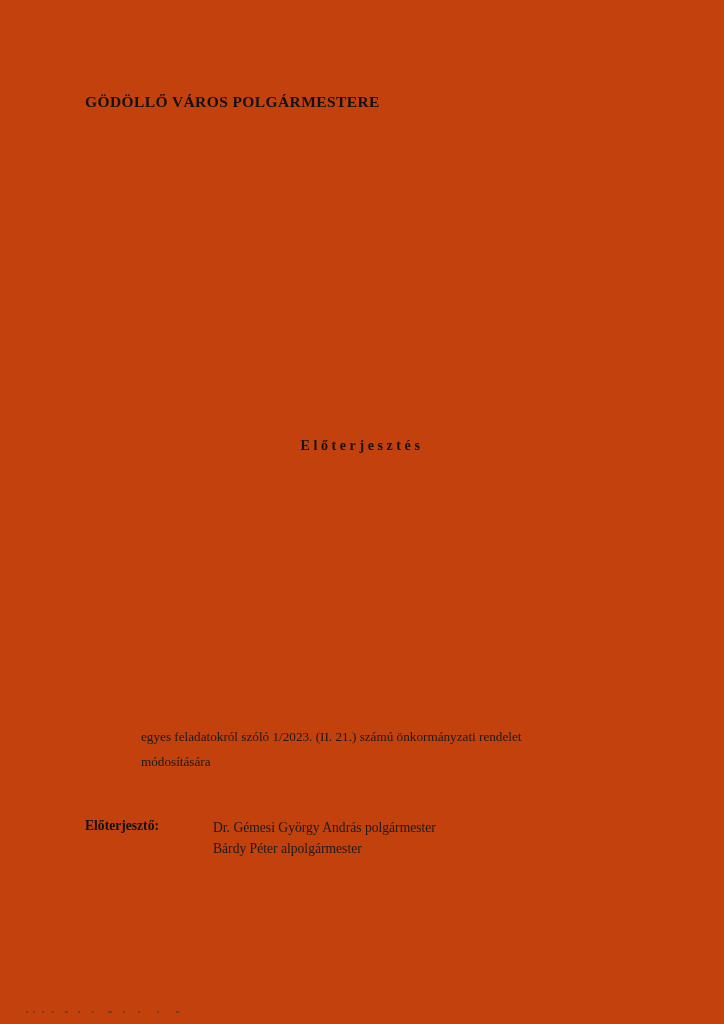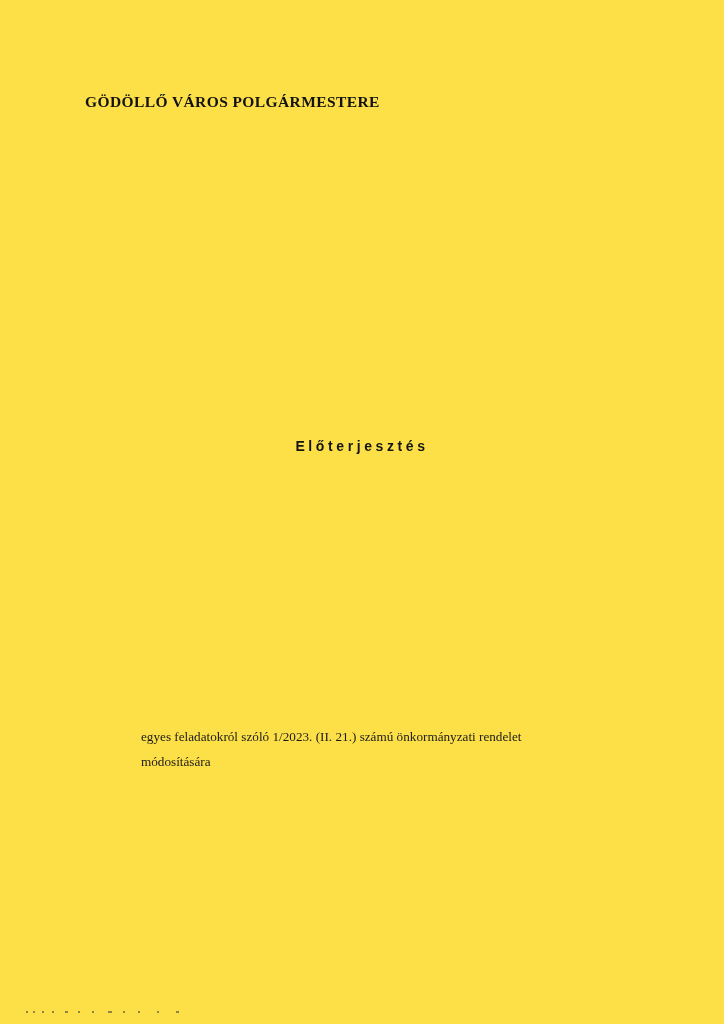--- a/index.html
+++ b/index.html
@@ -12,21 +12,21 @@
     height: 1024px;
     position: relative;
     font-family: "Liberation Serif", serif;
     color: #1a1a1a;
     overflow: hidden;
   }
 
   .page {
     position: absolute;
     inset: 0;
-    background: #fde047;
+    background: #c2410c;
   }
 
   
   .header-block {
     position: absolute;
     left: 85px;
     top: 92px;
     width: 560px;
   }
   .header-line {
@@ -39,21 +39,21 @@
     white-space: nowrap;
   }
 
   
   .doc-title {
     position: absolute;
     left: 0;
     right: 0;
     top: 438px;
     text-align: center;
-    font-family: Liberation Sans, sans-serif;
+    font-family: Liberation Serif, serif;
     font-weight: bold;
     font-size: 14px;
     letter-spacing: 3.6px;
     color: #141414;
   }
 
   
   .subject-block {
     position: absolute;
     left: 85px;
@@ -140,20 +140,27 @@
 
   <div class="subject-block">
     <div class="subject-row subject-indent">
       <span class="subject-text">egyes feladatokról szóló 1/2023. (II. 21.) számú önkormányzati rendelet</span>
     </div>
     <div class="subject-row subject-indent">
       <span class="subject-text">módosítására</span>
     </div>
   </div>
 
+  <div class="presenter-block">
+    <div class="presenter-label">Előterjesztő:</div>
+    <div class="presenter-names">
+      <span class="presenter-name">Dr. Gémesi György András polgármester</span>
+      <span class="presenter-name">Bárdy Péter alpolgármester</span>
+    </div>
+  </div>
 
   <div class="scan-artifacts">
     <div class="speck" style="left:0px;"></div>
     <div class="speck" style="left:7px;"></div>
     <div class="speck" style="left:16px;"></div>
     <div class="speck" style="left:26px;"></div>
     <div class="speck" style="left:39px;width:3px;"></div>
     <div class="speck" style="left:52px;"></div>
     <div class="speck" style="left:66px;"></div>
     <div class="speck" style="left:82px;width:4px;"></div>

